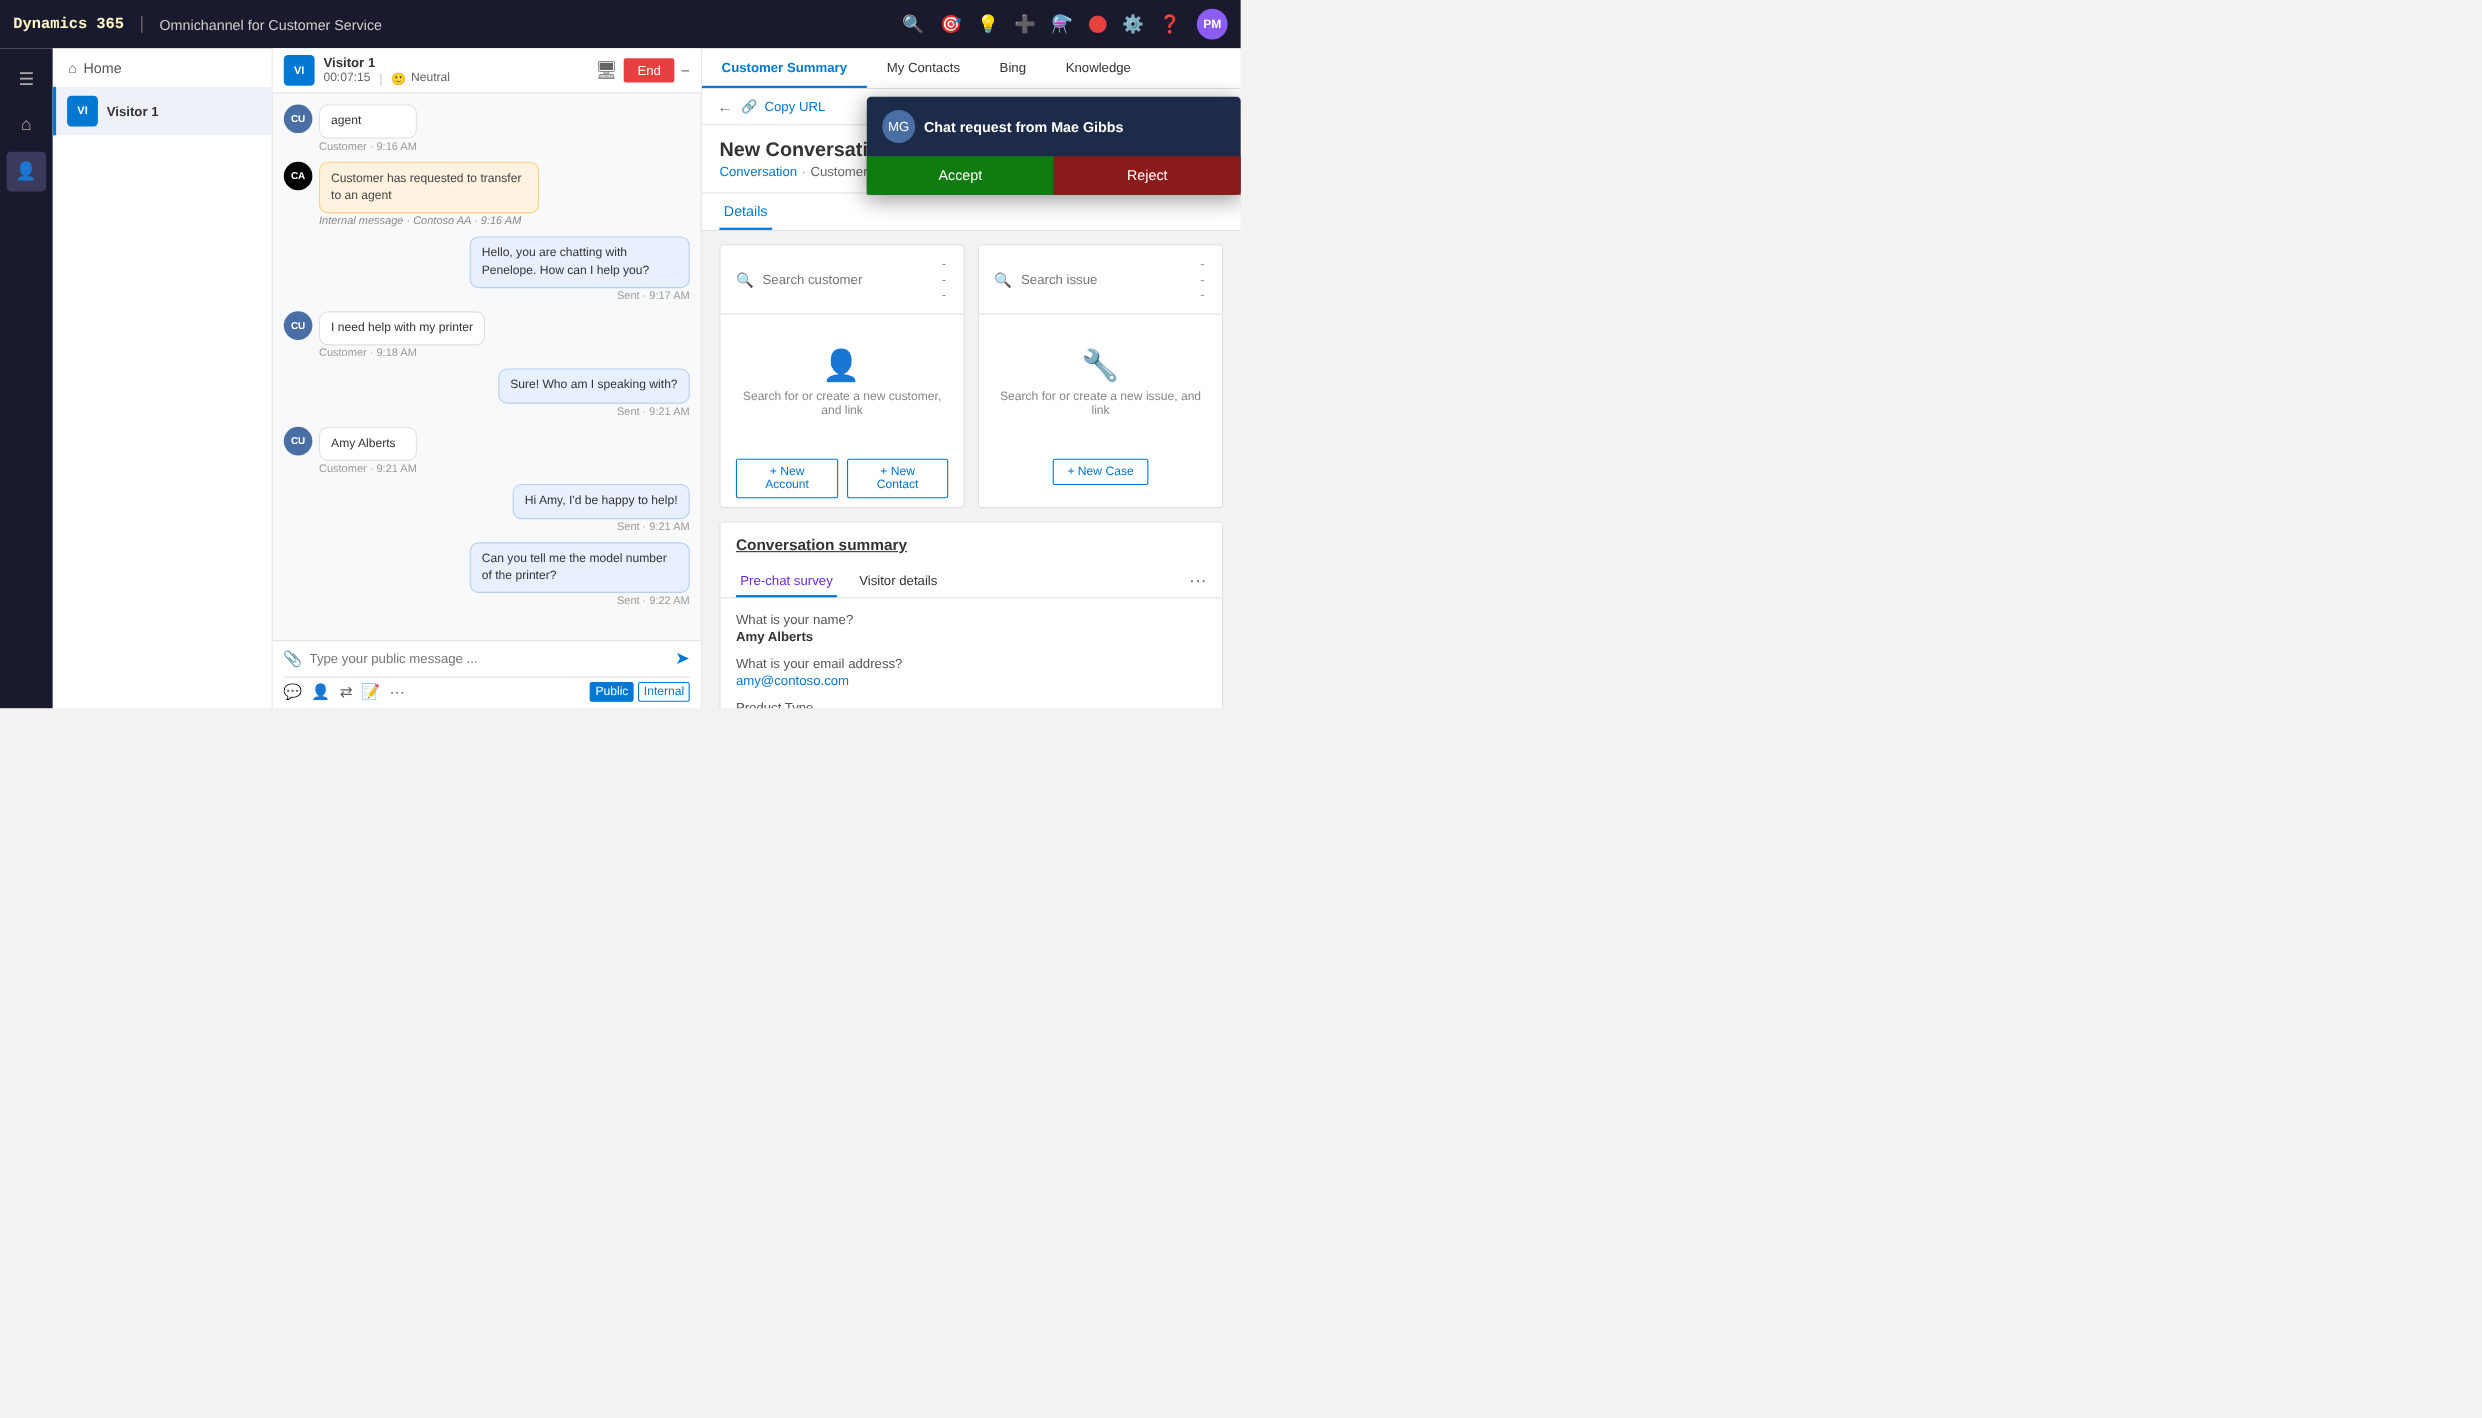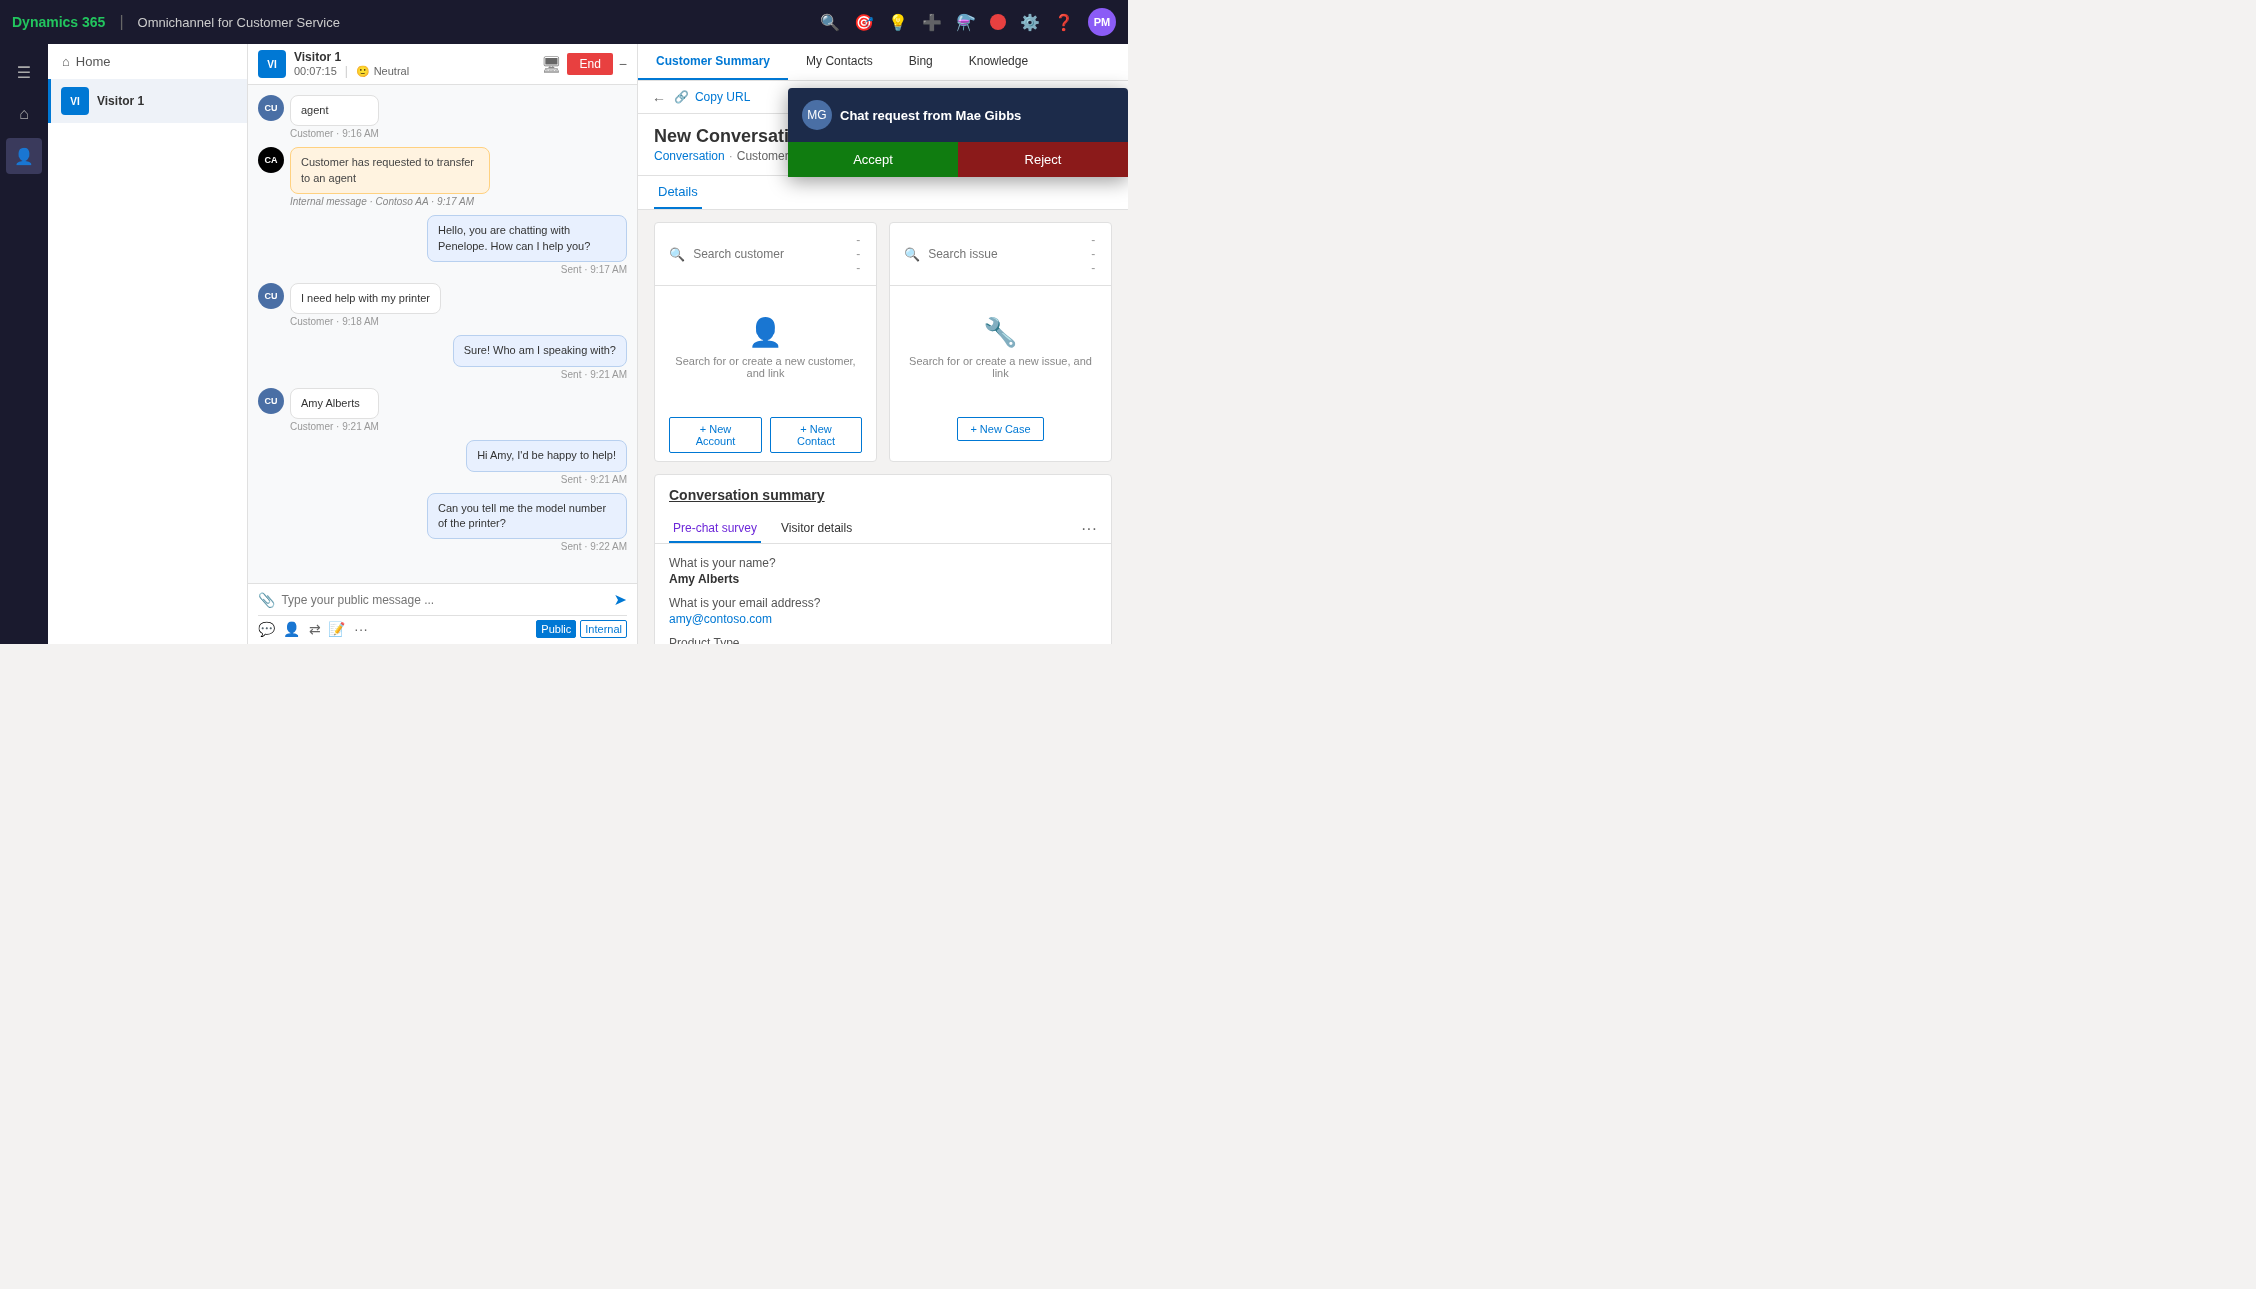--- a/index.html
+++ b/index.html
@@ -9,21 +9,21 @@
     .top-nav {
       background: #1a1a2e;
       display: flex;
       align-items: center;
       height: 44px;
       padding: 0 12px;
       color: white;
       justify-content: space-between;
     }
     .top-nav-left { display: flex; align-items: center; gap: 8px; }
-    .top-nav-brand { font-weight: 600; font-size: 14px; color: #22c55e; }
+    .top-nav-brand { font-weight: 600; font-size: 14px; color: #fef9c3; font-family: Liberation Mono, monospace; }
     .top-nav-sep { color: #666; margin: 0 6px; }
     .top-nav-app { font-size: 13px; color: #ccc; }
     .top-nav-icons { display: flex; align-items: center; gap: 14px; }
     .nav-icon { color: #ccc; cursor: pointer; font-size: 16px; }
     .nav-avatar {
       width: 28px; height: 28px; border-radius: 50%;
       background: #8b5cf6; color: white;
       display: flex; align-items: center; justify-content: center;
       font-size: 11px; font-weight: 600; cursor: pointer;
     }
@@ -350,21 +350,21 @@
         <div class="msg-body">
           <div class="msg-bubble customer">agent</div>
           <div class="msg-meta">Customer · 9:16 AM</div>
         </div>
       </div>
 
       <div class="msg-row">
         <div class="msg-avatar ca">CA</div>
         <div class="msg-body">
           <div class="msg-bubble system">Customer has requested to transfer to an agent</div>
-          <div class="msg-internal">Internal message · Contoso AA · 9:17 AM</div>
+          <div class="msg-internal">Internal message · Contoso AA · 9:16 AM</div>
         </div>
       </div>
 
       <div class="msg-row agent">
         <div class="msg-body">
           <div class="msg-bubble bot">Hello, you are chatting with Penelope. How can I help you?</div>
           <div class="msg-meta">Sent · 9:17 AM</div>
         </div>
       </div>
 

